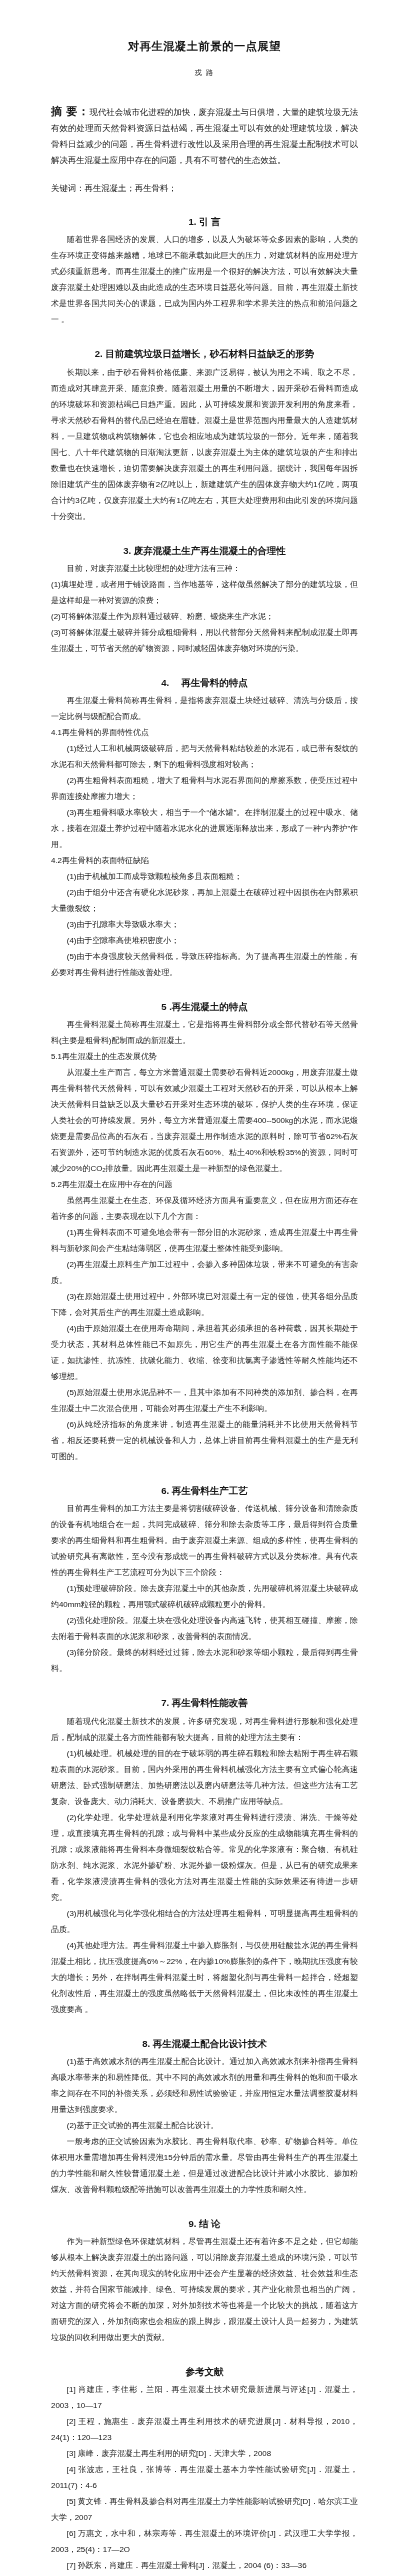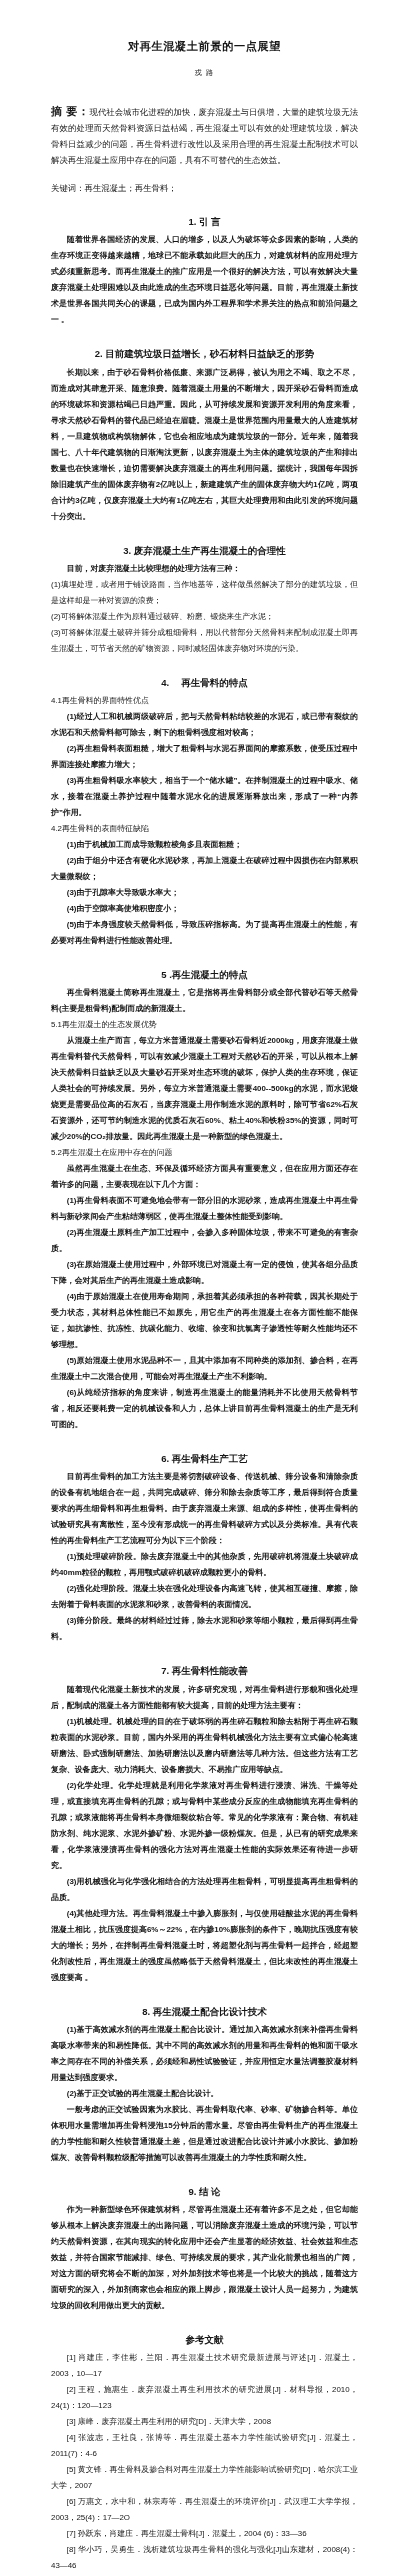--- a/index.html
+++ b/index.html
@@ -51,21 +51,21 @@
     font-size: 8.4px;
     margin-top: 12px;
   }
   h2.sec-h {
     font-size: 9.5px;
     line-height: 17px;
     font-weight: bold;
     margin: 17px 0 2.2px 0;
     text-align: center;
   }
-  p.indent { text-indent: 2em; font-weight: bold; }
+  p.indent { text-indent: 2em; }
   p.flush  { text-indent: 0; }
   p.sub    { text-indent: 0; }
   p.ref    { text-indent: 2em; }
 </style>
 </head>
 <body>
 
 <div class="page">
   <h1 class="doc-title">对再生混凝土前景的一点展望</h1>
   <div class="author">戎 路</div>
@@ -78,20 +78,21 @@
       <h2 class="sec-h">1. 引 言</h2>
       <p class="indent">随着世界各国经济的发展、人口的增多，以及人为破坏等众多因素的影响，人类的生存环境正变得越来越糟，地球已不能承载如此巨大的压力，对建筑材料的应用处理方式必须重新思考。而再生混凝土的推广应用是一个很好的解决方法，可以有效解决大量废弃混凝土处理困难以及由此造成的生态环境日益恶化等问题。目前，再生混凝土新技术是世界各国共同关心的课题，已成为国内外工程界和学术界关注的热点和前沿问题之一 。</p>
       <h2 class="sec-h">2. 目前建筑垃圾日益增长，砂石材料日益缺乏的形势</h2>
       <p class="indent">长期以来，由于砂石骨料价格低廉、来源广泛易得，被认为用之不竭、取之不尽，而造成对其肆意开采、随意浪费。随着混凝土用量的不断增大，因开采砂石骨料而造成的环境破坏和资源枯竭已日趋严重。因此，从可持续发展和资源开发利用的角度来看，寻求天然砂石骨料的替代品已经迫在眉睫。混凝土是世界范围内用量最大的人造建筑材料，一旦建筑物或构筑物解体，它也会相应地成为建筑垃圾的一部分。近年来，随着我国七、八十年代建筑物的日渐淘汰更新，以废弃混凝土为主体的建筑垃圾的产生和排出数量也在快速增长，迫切需要解决废弃混凝土的再生利用问题。据统计，我国每年因拆除旧建筑产生的固体废弃物有2亿吨以上，新建建筑产生的固体废弃物大约1亿吨，两项合计约3亿吨，仅废弃混凝土大约有1亿吨左右，其巨大处理费用和由此引发的环境问题十分突出。</p>
       <h2 class="sec-h">3. 废弃混凝土生产再生混凝土的合理性</h2>
       <p class="indent">目前，对废弃混凝土比较理想的处理方法有三种：</p>
       <p class="flush">(1)填埋处理，或者用于铺设路面，当作地基等，这样做虽然解决了部分的建筑垃圾，但是这样却是一种对资源的浪费；</p>
       <p class="flush">(2)可将解体混凝土作为原料通过破碎、粉磨、锻烧来生产水泥；</p>
       <p class="flush">(3)可将解体混凝土破碎并筛分成粗细骨料，用以代替部分天然骨料来配制成混凝土即再生混凝土，可节省天然的矿物资源，同时减轻固体废弃物对环境的污染。</p>
       <h2 class="sec-h">4.　 再生骨料的特点</h2>
+      <p class="indent">再生混凝土骨料简称再生骨料，是指将废弃混凝土块经过破碎、清洗与分级后，按一定比例与级配配合而成。</p>
       <p class="sub">4.1再生骨料的界面特性优点</p>
       <p class="indent">(1)经过人工和机械两级破碎后，把与天然骨料粘结较差的水泥石，或已带有裂纹的水泥石和天然骨料都可除去，剩下的粗骨料强度相对较高；</p>
       <p class="indent">(2)再生粗骨料表面粗糙，增大了粗骨料与水泥石界面间的摩擦系数，使受压过程中界面连接处摩擦力增大；</p>
       <p class="indent">(3)再生粗骨料吸水率较大，相当于一个“储水罐”。在拌制混凝土的过程中吸水、储水，接着在混凝土养护过程中随着水泥水化的进展逐渐释放出来，形成了一种“内养护”作用。</p>
       <p class="sub">4.2再生骨料的表面特征缺陷</p>
       <p class="indent">(1)由于机械加工而成导致颗粒棱角多且表面粗糙；</p>
       <p class="indent">(2)由于组分中还含有硬化水泥砂浆，再加上混凝土在破碎过程中因损伤在内部累积大量微裂纹；</p>
       <p class="indent">(3)由于孔隙率大导致吸水率大；</p>
       <p class="indent">(4)由于空隙率高使堆积密度小；</p>
       <p class="indent">(5)由于本身强度较天然骨料低，导致压碎指标高。为了提高再生混凝土的性能，有必要对再生骨料进行性能改善处理。</p>

